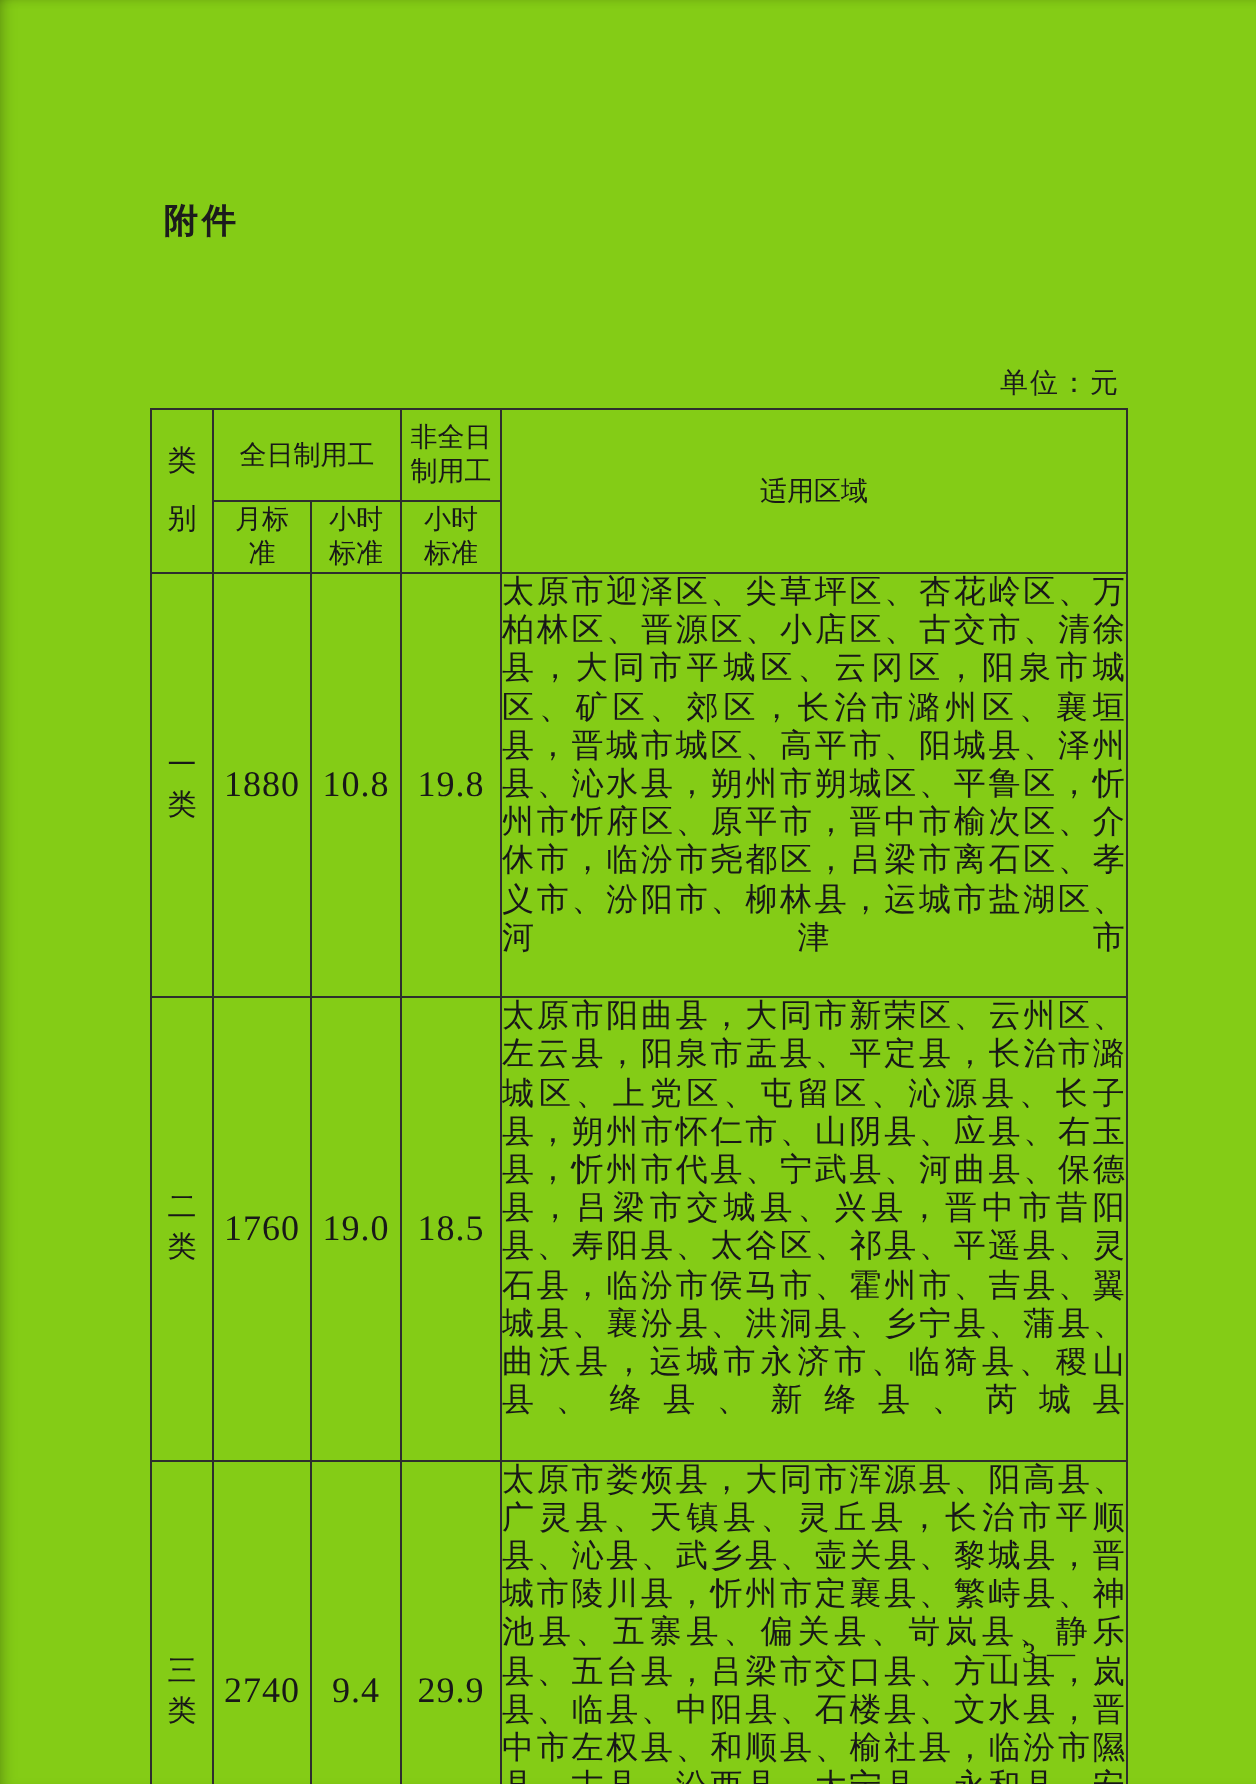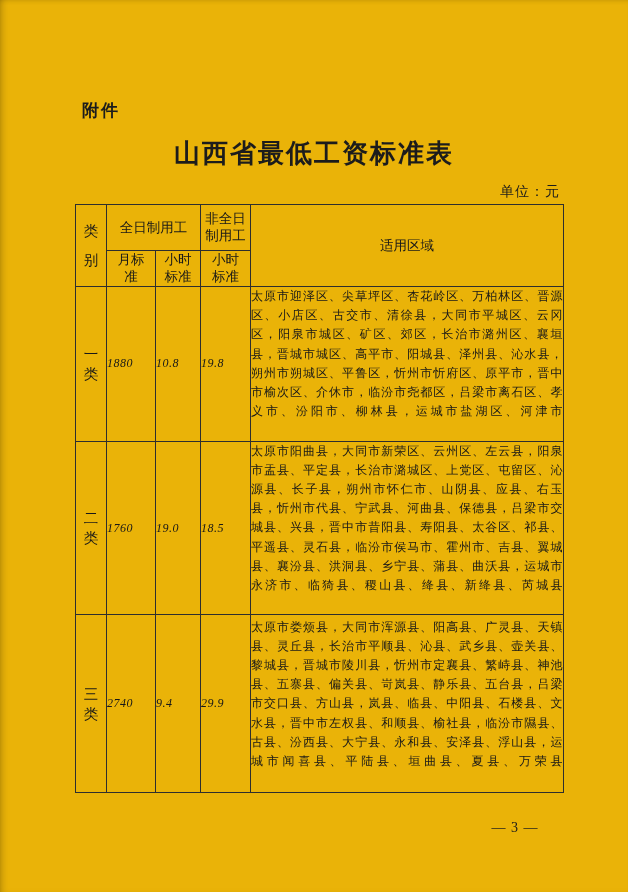--- a/index.html
+++ b/index.html
@@ -5,21 +5,21 @@
   html, body { margin: 0; padding: 0; }
   body {
     width: 628px; height: 892px;
     background: #e9e9e9;
     font-family: "Liberation Sans", sans-serif;
     color: #1c1c1c;
   }
   .page {
     position: relative;
     width: 628px; height: 892px;
-    background: #eab308;
+    background: #84cc16;
     overflow: hidden;
     box-shadow: inset 6px 0 8px -6px rgba(0,0,0,.35), inset 0 4px 6px -5px rgba(0,0,0,.2);
   }
   .attachment {
     position: absolute; left: 82px; top: 99px;
     font-size: 17px; font-weight: bold; letter-spacing: 2px;
   }
   .doc-title {
     position: absolute; left: 0; top: 136px; width: 100%;
     text-align: center; font-size: 26px; font-weight: bold; letter-spacing: 2px;
@@ -42,46 +42,45 @@
   .col-month { width: 49px; }
   .col-hour { width: 45px; }
   .col-pt { width: 50px; }
   .hdr { text-align: center; font-weight: bold; line-height: 17px; font-size: 13.5px; }
   .vstack {
     display: flex; flex-direction: column; align-items: center; justify-content: space-between;
     height: 100%;
   }
   .vstack.spread { justify-content: space-between; padding: 16px 0; box-sizing: border-box; }
   .vstack span { display: block; }
-  .num-cell { font-size: 12px; letter-spacing: .5px; font-family: "Liberation Serif", serif; font-style: italic; }
+  .num-cell { text-align: center; font-size: 18px; letter-spacing: .5px; font-family: "Liberation Serif", serif; }
   .cat-cell span { line-height: 20px; font-size: 14.5px; }
   .region-cell {
     padding: 8px 9px 6px 9px;
     text-align: justify;
     line-height: 19.2px;
-    font-size: 12px;
+    font-size: 16px;
     letter-spacing: .6px;
   }
   .region-cell::after { 
     content: ""; display: inline-block; width: 100%;
   }
   .page-number {
     position: absolute; left: 470px; top: 820px; width: 90px;
     text-align: center; font-size: 14px; font-family: "Liberation Serif", serif;
     letter-spacing: 1px;
   }
 </style>
 </head>
 <body>
 
 <div class="page">
 
   <div class="attachment">附件</div>
 
-  <div class="doc-title">山西省最低工资标准表</div>
 
   <div class="unit-label">单位：元</div>
 
   <table class="wage-table">
     <colgroup>
       <col class="col-cat">
         <col class="col-month">
         <col class="col-hour">
         <col class="col-pt">
         <col>

